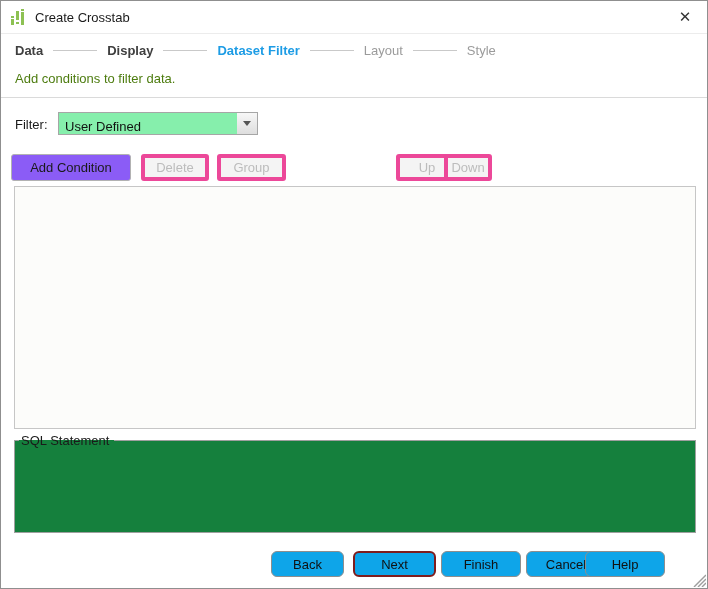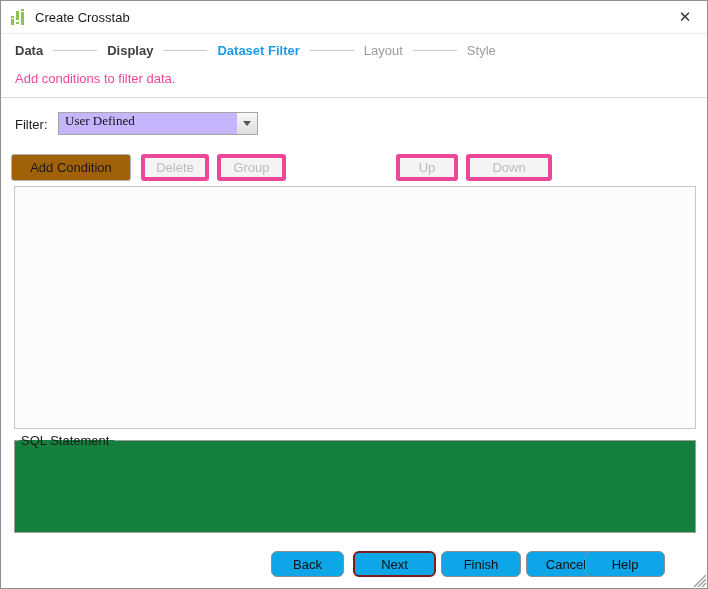--- a/index.html
+++ b/index.html
@@ -38,51 +38,50 @@
   .wizard-nav {
     position: absolute; top: 36px; left: 14px; right: 10px; height: 26px;
     display: flex; align-items: center;
     white-space: nowrap;
   }
   .step { font-weight: bold; color: #3f3f3f; }
   .step.active { color: #1d9ce5; }
   .step.upcoming { font-weight: normal; color: #9b9b9b; }
   .connector { width: 44px; height: 1px; background: #c9c9c9; margin: 0 10px; flex: 0 0 auto; }
   
-  .subtitle { position: absolute; top: 70px; left: 14px; color: #ec4899; }
+  .subtitle { position: absolute; top: 70px; left: 14px; color: #4d7c0f; }
   .subtitle-sep { position: absolute; top: 96px; left: 0; right: 0; height: 1px; background: #dadada; }
   
   .filter-label { position: absolute; top: 116px; left: 14px; color: #1a1a1a; }
   .combobox {
     position: absolute; top: 111px; left: 57px; width: 200px; height: 23px;
-    background: #c4b5fd; border: 1px solid #a6a6a6;
-    display: flex; align-items: flex-start;
+    background: #86efac; border: 1px solid #a6a6a6;
+    display: flex; align-items: flex-end;
     cursor: default;
-    font-family: Liberation Serif, serif;
   }
   .combo-value { flex: 1; padding: 0 6px; color: #111; }
   .combo-btn {
     width: 20px; height: 100%;
     background: linear-gradient(#f7f7f7, #dedede);
     display: flex; align-items: center; justify-content: center;
     flex: 0 0 auto;
   }
   .combo-arrow {
     width: 0; height: 0;
     border-left: 4px solid transparent;
     border-right: 4px solid transparent;
     border-top: 5px solid #555;
   }
   
   .tool-btn {
     position: absolute; top: 153px; height: 27px;
     font: inherit; border-radius: 3px;
     text-align: center;
   }
-  .tool-enabled { background: #a16207; border: 1px solid #b2b2b2; color: #1a1a1a; cursor: pointer; }
+  .tool-enabled { background: #8b5cf6; border: 1px solid #b2b2b2; color: #1a1a1a; cursor: pointer; }
   .tool-disabled { background: #f4f4f4; border: 4px solid #ec4899; color: #bcbcbc; }
   
   .conditions-panel {
     position: absolute; top: 185px; left: 13px; width: 682px; height: 243px;
     background: #fcfcfa; border: 1px solid #c6c6c6;
   }
   
   .sql-group {
     position: absolute; top: 432px; left: 13px; width: 682px; height: 100px;
     border: 1px solid #9f9f9f; background: #15803d;
@@ -141,21 +140,21 @@
     <span class="combo-value">User Defined</span>
     <span class="combo-btn">
       <span class="combo-arrow"></span>
     </span>
   </div>
 
   <button class="tool-btn tool-enabled" style="left:10px;  width:120px;">Add Condition</button>
   <button class="tool-btn tool-disabled" style="left:140px; width:68px;" disabled="">Delete</button>
   <button class="tool-btn tool-disabled" style="left:216px; width:69px;" disabled="">Group</button>
   <button class="tool-btn tool-disabled" style="left:395px; width:62px;" disabled="">Up</button>
-  <button class="tool-btn tool-disabled" style="left:465px; width:86px;" disabled="">Down</button>
+  <button class="tool-btn tool-disabled" style="left:443px; width:48px;" disabled="">Down</button>
 
   <div class="conditions-panel"></div>
 
   <fieldset class="sql-group">
     <legend>SQL Statement</legend>
     <div></div>
   </fieldset>
 
   <button class="btn" style="left:270px; width:73px;">Back</button>
   <button class="btn default" style="left:352px; width:83px;">Next</button>

